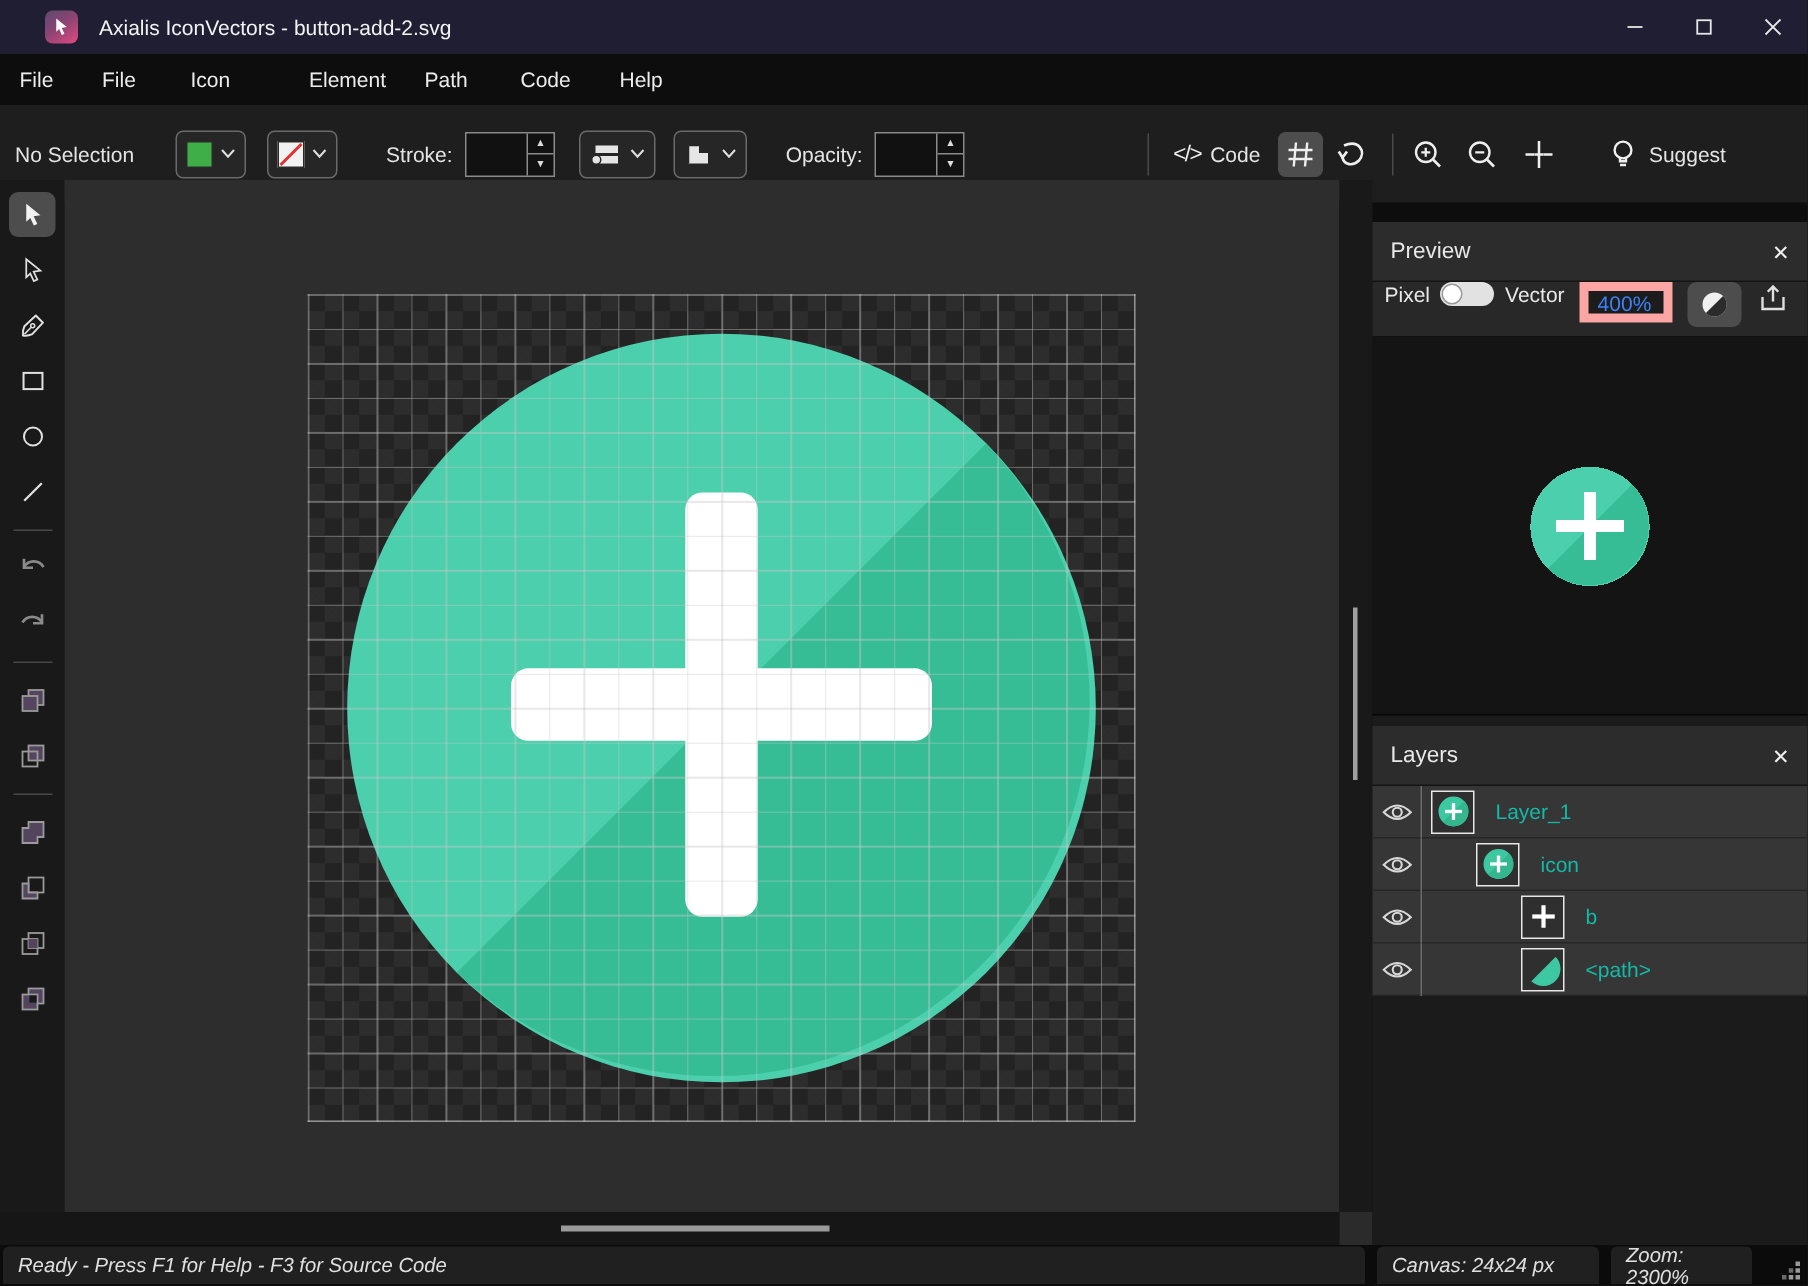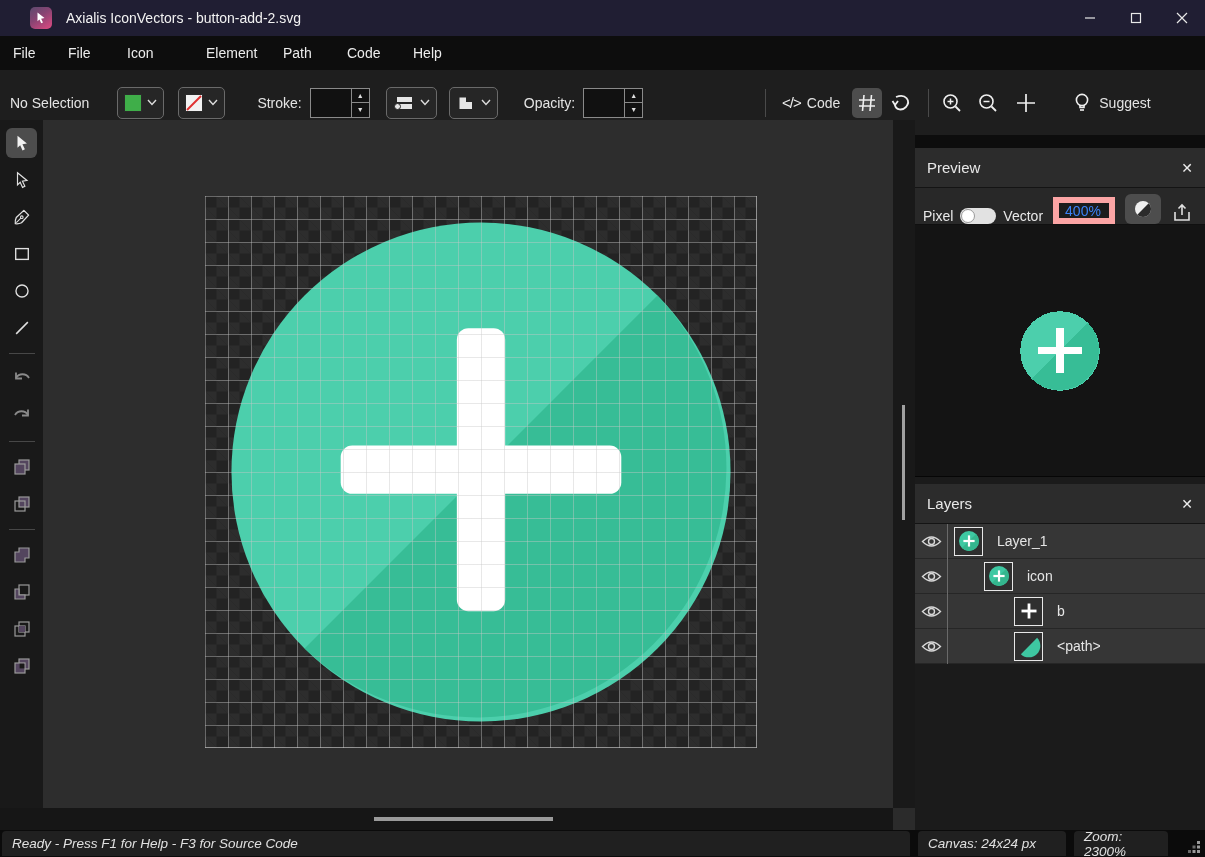--- a/index.html
+++ b/index.html
@@ -78,41 +78,41 @@
   #vscroll .thumb { position:absolute; left:9px; top:285px; width:3px; height:115px; background:#a0a0a0; }
   #hscroll { position:absolute; left:0; top:808px; width:893px; height:22px; background:#161616; }
   #hscroll .thumb { position:absolute; left:374px; top:9px; width:179px; height:4px; background:#9a9a9a; }
   #scroll-corner { position:absolute; left:893px; top:808px; width:22px; height:22px; background:#2b2b2b; }
 
   
   #rightpanel { position:absolute; left:915px; top:120px; width:290px; height:710px; background:#1b1b1b;margin-top:28px; }
   .panel-header { height:40px; background:#2c2c2c; display:flex; align-items:center;
                   padding:0 12px; font-size:15px; border-bottom:1px solid #141414; }
   .panel-header .close { margin-left:auto; font-size:14px; color:#eee; }
-  #preview-controls { height:37px; background:#282828; display:flex; align-items:flex-end;
+  #preview-controls { height:37px; background:#282828; display:flex; align-items:flex-start;
                       padding:0 8px; font-size:14px; border-bottom:1px solid #101010; }
   #pv-toggle { width:36px; height:16px; border-radius:8px; background:#e2e2e2; margin:0 7px;
                position:relative; }
   #pv-toggle .knob { position:absolute; left:1px; top:1px; width:14px; height:14px; border-radius:50%;
                      background:#fff; border:1px solid #9a9a9a; }
   #pv-zoom { margin-left:10px; width:62px; height:27px; border:6px solid #fca5a5; background:#1c1c1c;
              display:flex; align-items:center; padding:0 6px; gap:5px; font-size:14px; color:#3b82f6; }
   #pv-contrast { margin-left:10px; width:36px; height:30px; border-radius:6px; background:#4d4d4d;
                  display:flex; align-items:center; justify-content:center; }
   #pv-export { margin-left:10px; display:flex; align-items:center; justify-content:center; }
   #preview-viewport { height:252px; background:#141414; display:flex; align-items:center;
                       justify-content:center; border-bottom:1px solid #060606; }
   #layers-section { margin-top:7px; }
   .layer-row { height:35px; background:#363636; border-bottom:1px solid #262626;
                display:flex; align-items:center; position:relative; }
   .eye { width:32px; display:flex; align-items:center; justify-content:center; flex:none; }
   .layer-vline { width:1px; height:35px; background:#6a6a6a; flex:none; }
   .thumb-box { width:29px; height:29px; border:1px solid #e8e8e8; background:#2f2f2f;
                display:flex; align-items:center; justify-content:center; flex:none; }
-  .layer-label { margin-left:14px; font-size:14px; color:#e5e5e5; }
+  .layer-label { margin-left:14px; font-size:14px; color:#14b8a6; }
   .ind1 { margin-left:6px; } .ind2 { margin-left:36px; } .ind3 { margin-left:66px; }
 
   
   #statusbar { position:absolute; left:0; top:830px; width:1205px; height:27px; background:#0b0b0b;
                display:flex; align-items:center; font-size:13.5px; color:#e0e0e0; }
   .status-seg { background:#202020; height:25px; display:flex; align-items:center;
                 padding:0 10px; border-radius:4px 4px 0 0;font-style:italic; }
   #status-left { margin-left:2px; width:908px; }
   #status-canvas { margin-left:8px; width:148px; }
   #status-zoom { margin-left:8px; width:94px; }

